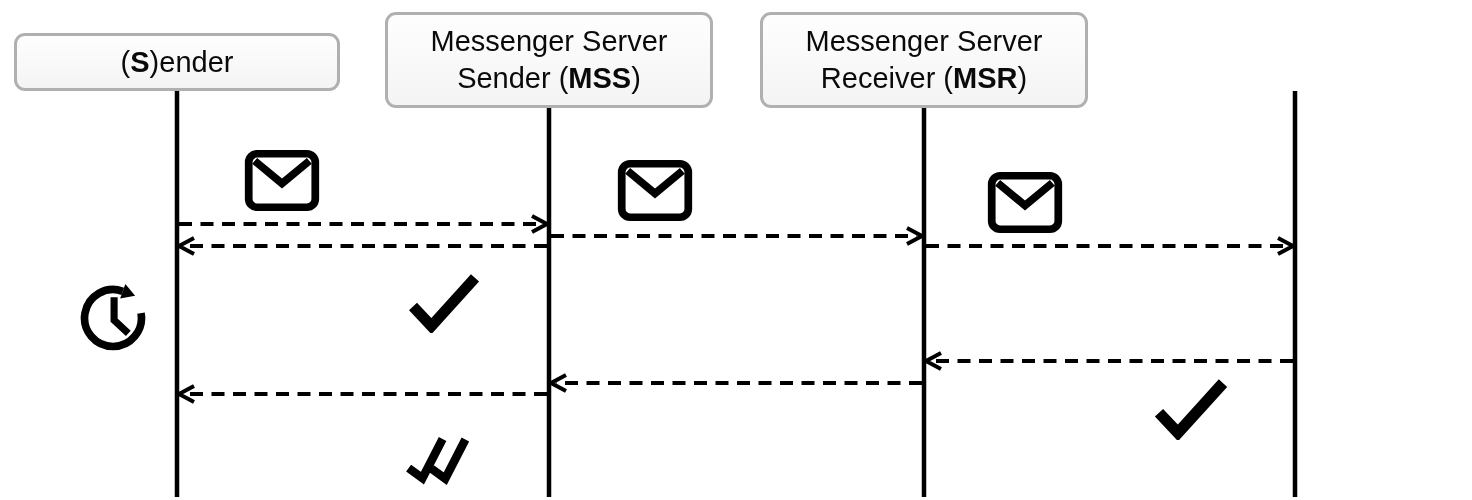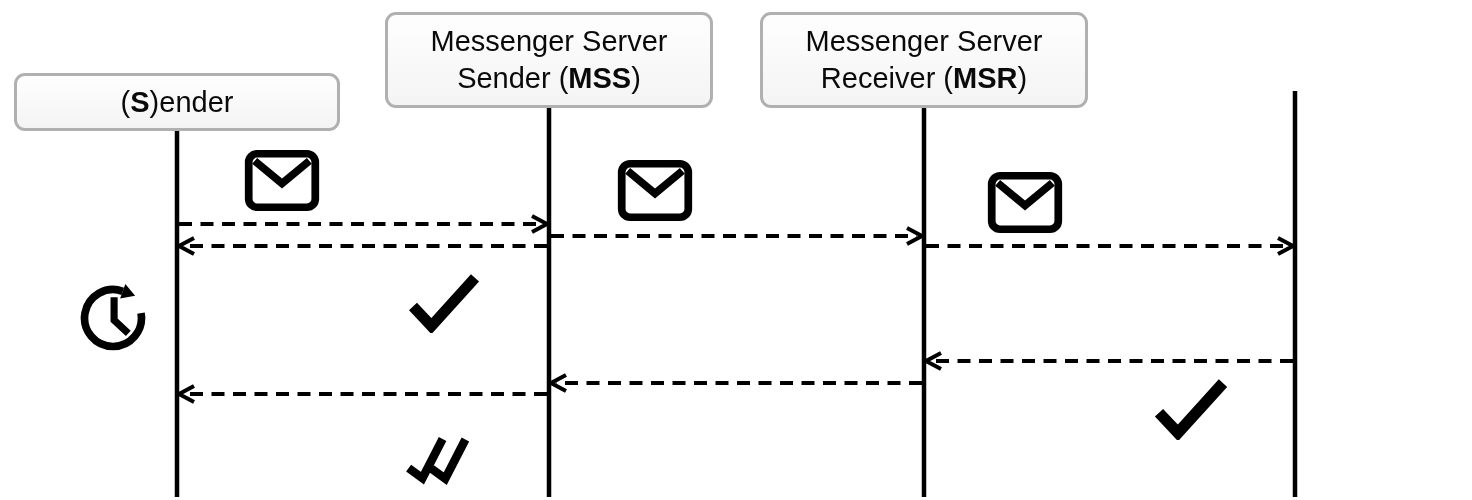--- a/index.html
+++ b/index.html
@@ -68,21 +68,21 @@
       <path d="M 194 386 L 179 394 L 194 402" fill="none" stroke="#000000" stroke-width="4"></path>
       <use href="#sym-envelope" xlink:href="#sym-envelope" x="243" y="149" width="78" height="63"></use>
       <use href="#sym-envelope" xlink:href="#sym-envelope" x="616" y="159" width="78" height="63"></use>
       <use href="#sym-envelope" xlink:href="#sym-envelope" x="986" y="171" width="78" height="63"></use>
       <use href="#sym-clock" xlink:href="#sym-clock" x="78" y="283" width="70" height="70"></use>
       <use href="#sym-check" xlink:href="#sym-check" x="406" y="271" width="76" height="62"></use>
       <use href="#sym-check" xlink:href="#sym-check" x="1151" y="376" width="80" height="64"></use>
       <use href="#sym-dcheck" xlink:href="#sym-dcheck" x="396" y="423" width="98" height="68"></use>
     </svg>
 
-  <div class="actor-box" style="left:14px;top:33px;width:326px;height:58px;margin-top:40px;">
+  <div class="actor-box" style="left:14px;top:33px;width:326px;height:58px;">
     <div><span>(</span><b>S</b><span>)ender</span></div>
   </div>
 
   <div class="actor-box" style="left:385px;top:12px;width:328px;height:96px;">
     <div>Messenger Server</div>
     <div><span>Sender (</span><b>MSS</b><span>)</span></div>
   </div>
 
   <div class="actor-box" style="left:760px;top:12px;width:328px;height:96px;">
     <div>Messenger Server</div>

